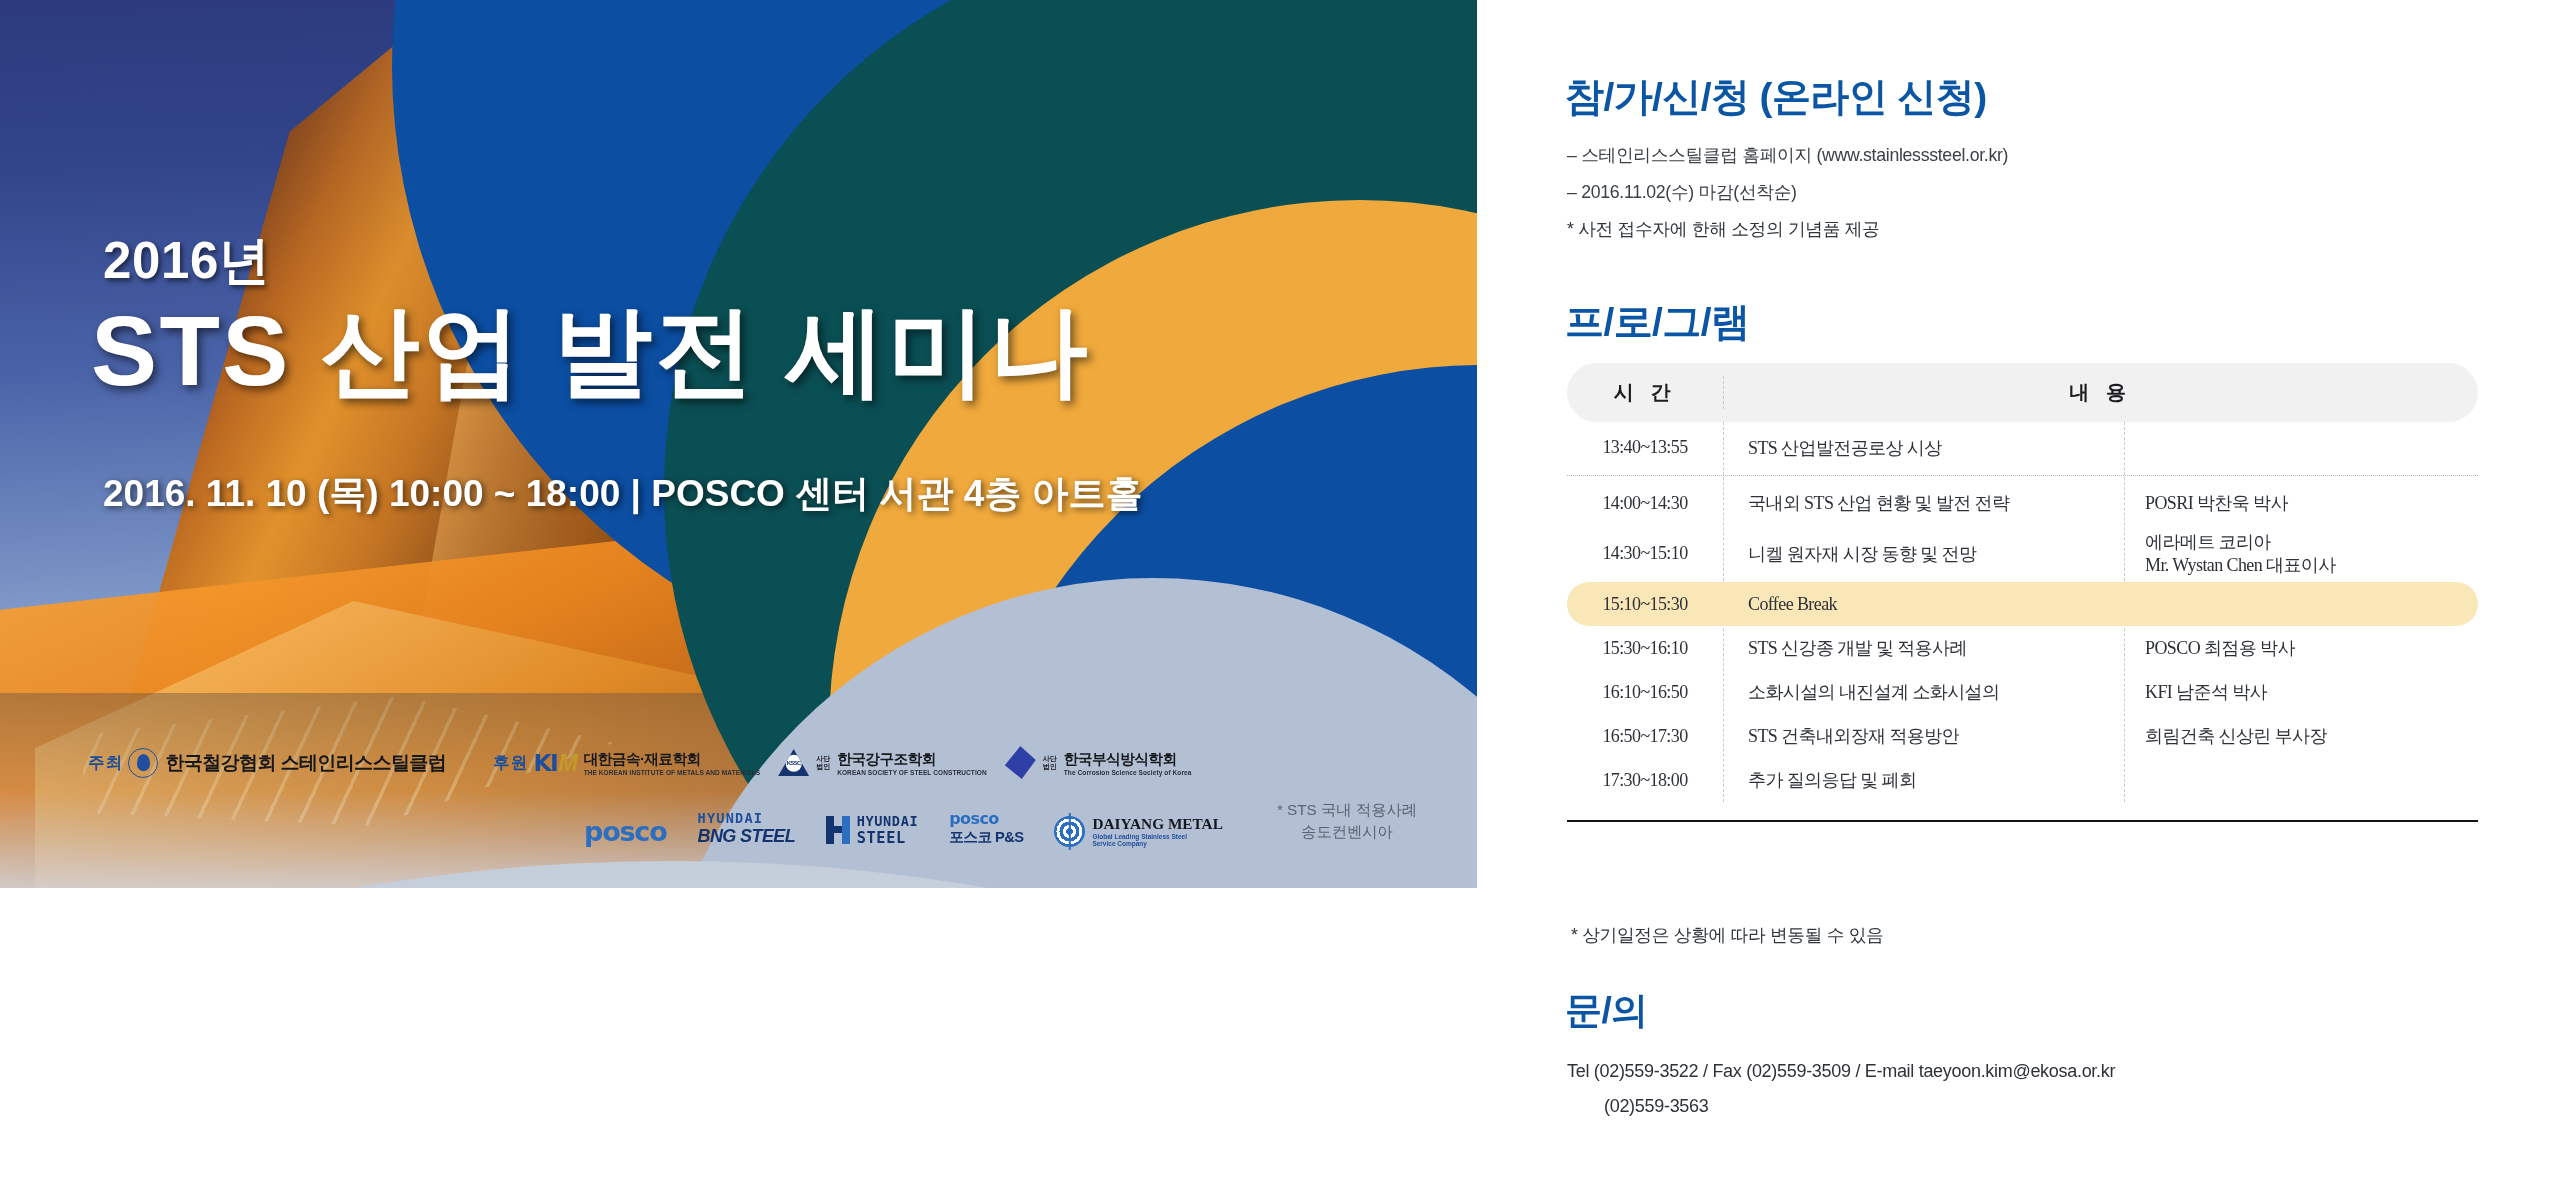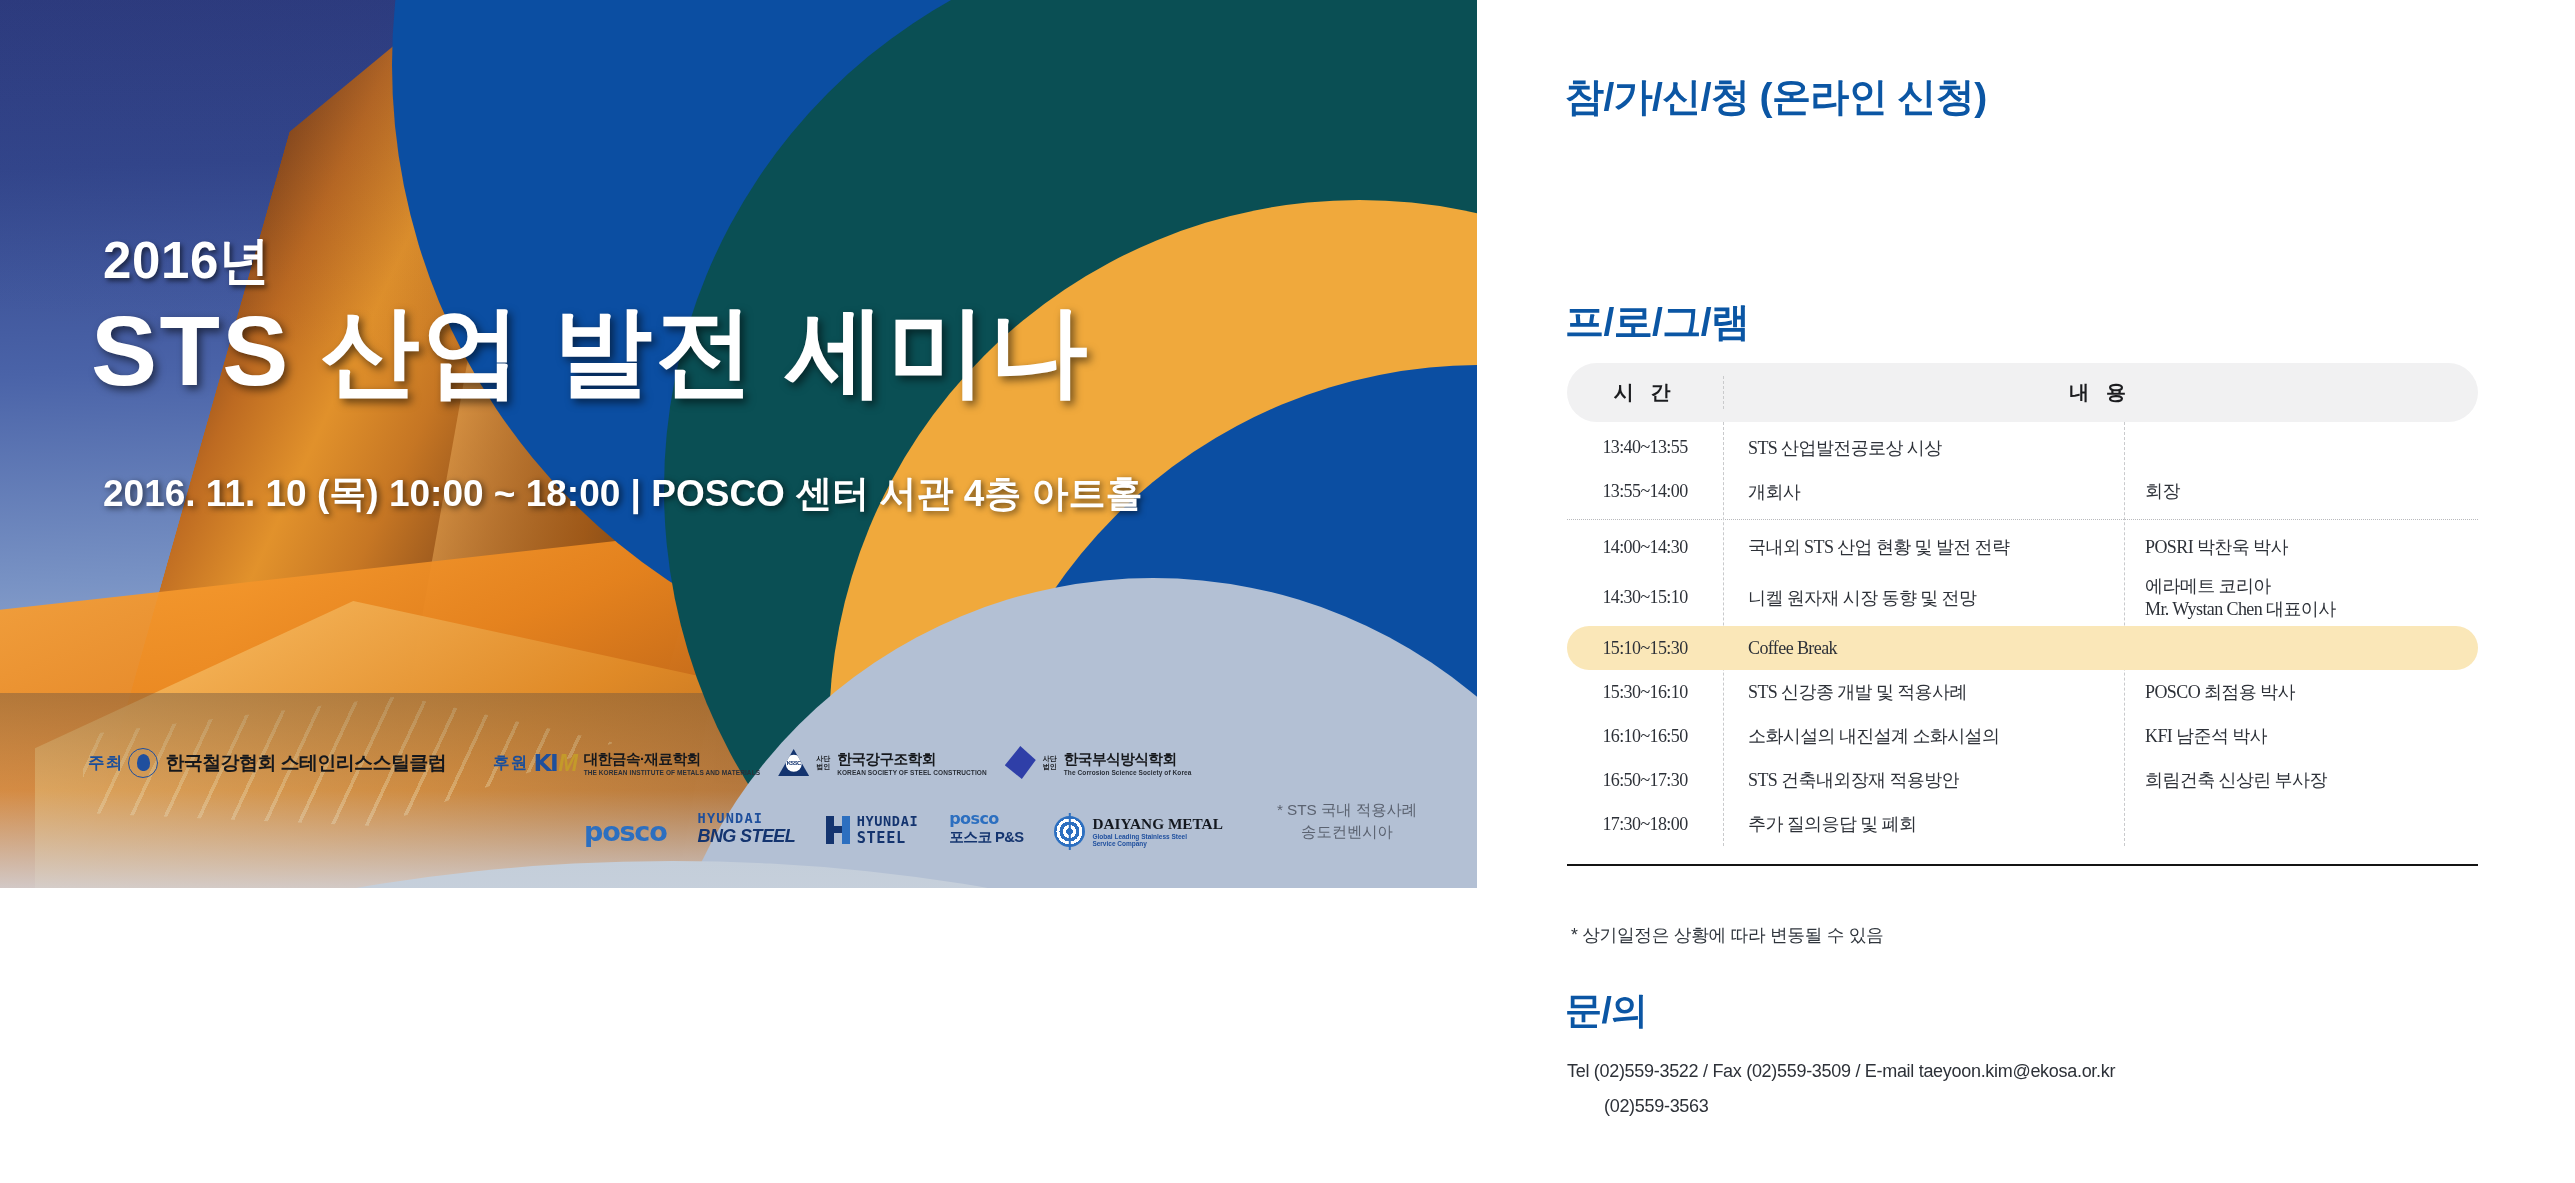--- a/index.html
+++ b/index.html
@@ -265,42 +265,42 @@
         </span>
       </div>
 
     </div>
   </div>
 
   <div id="panel">
 
     <div class="h-blue" id="h-apply">참/가/신/청 (온라인 신청)</div>
 
+    <div class="apply-lines">
+      <div class="ap-line">– 스테인리스스틸클럽 홈페이지 (www.stainlesssteel.or.kr)</div>
+      <div class="ap-line">– 2016.11.02(수) 마감(선착순)</div>
+      <div class="ap-note">* 사전 접수자에 한해 소정의 기념품 제공</div>
+    </div>
 
     <div class="h-blue" id="h-prog">프/로/그/램</div>
 
     <div id="table">
       <div class="thead">
         <div class="c1">시 간</div>
         <div class="vdiv"></div>
         <div class="c2">내 용</div>
       </div>
       <div class="tbody" id="tbody">
           <div class="vline"></div>
           <div class="vline2"></div>
           <div class="trow">
             <div class="time">13:40~13:55</div>
             <div class="topic">STS 산업발전공로상 시상</div>
             <div class="spk"></div>
           </div>
-          <div class="trow">
-            <div class="time">13:55~14:00</div>
-            <div class="topic">개회사</div>
-            <div class="spk">회장</div>
-          </div>
           <div class="sep-dotted"></div>
           <div class="trow">
             <div class="time">14:00~14:30</div>
             <div class="topic">국내외 STS 산업 현황 및 발전 전략</div>
             <div class="spk">POSRI 박찬욱 박사</div>
           </div>
           <div class="trow tall">
             <div class="time">14:30~15:10</div>
             <div class="topic">니켈 원자재 시장 동향 및 전망</div>
             <div class="spk">에라메트 코리아<br>Mr. Wystan Chen 대표이사</div>

